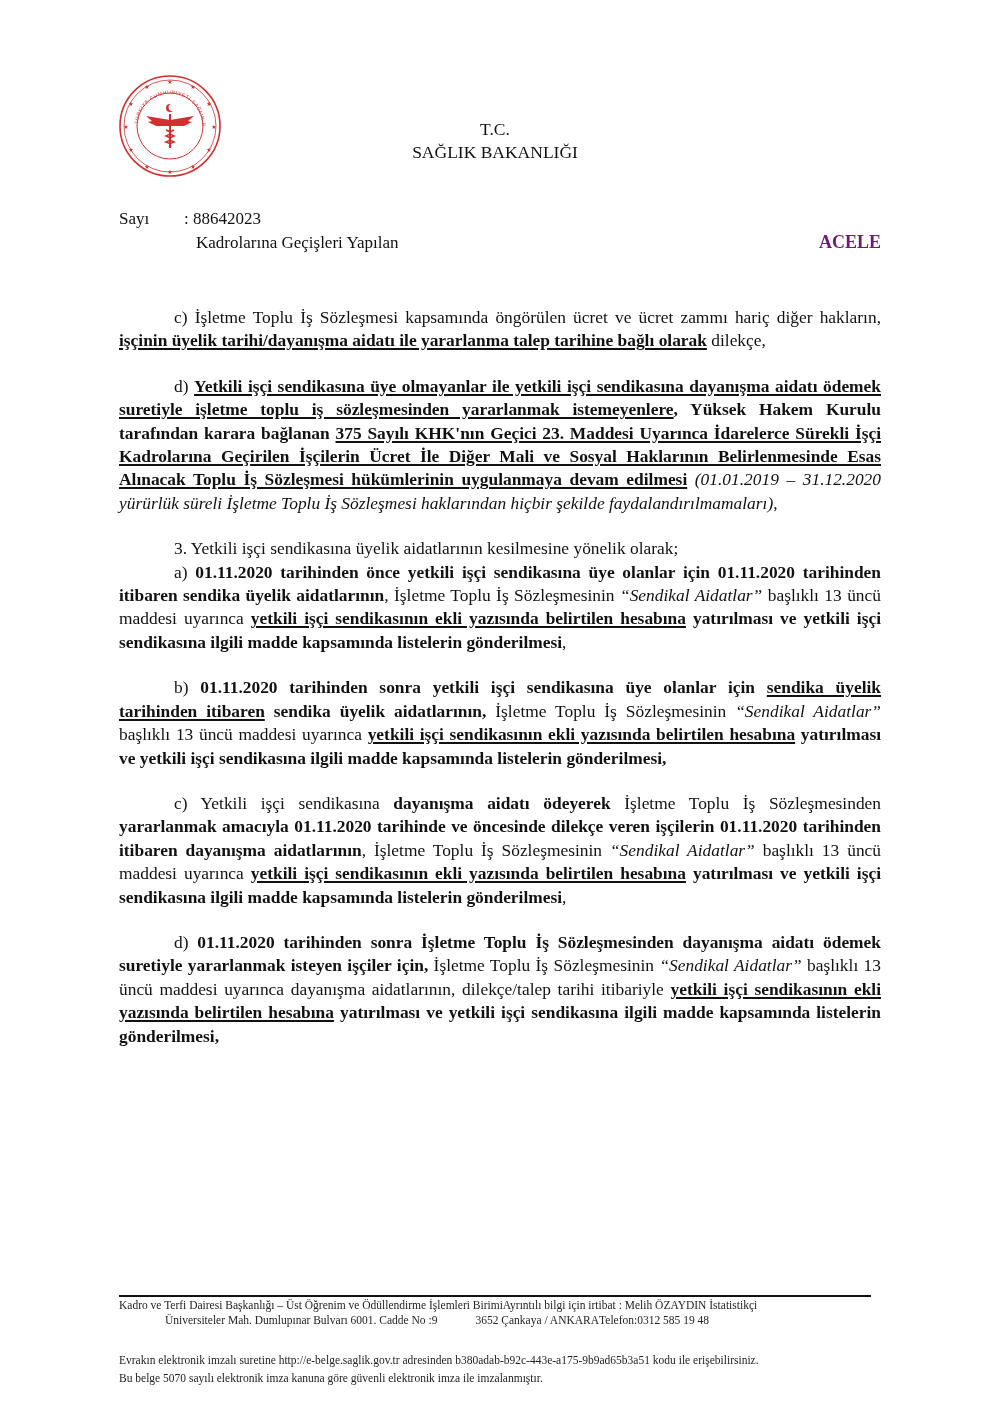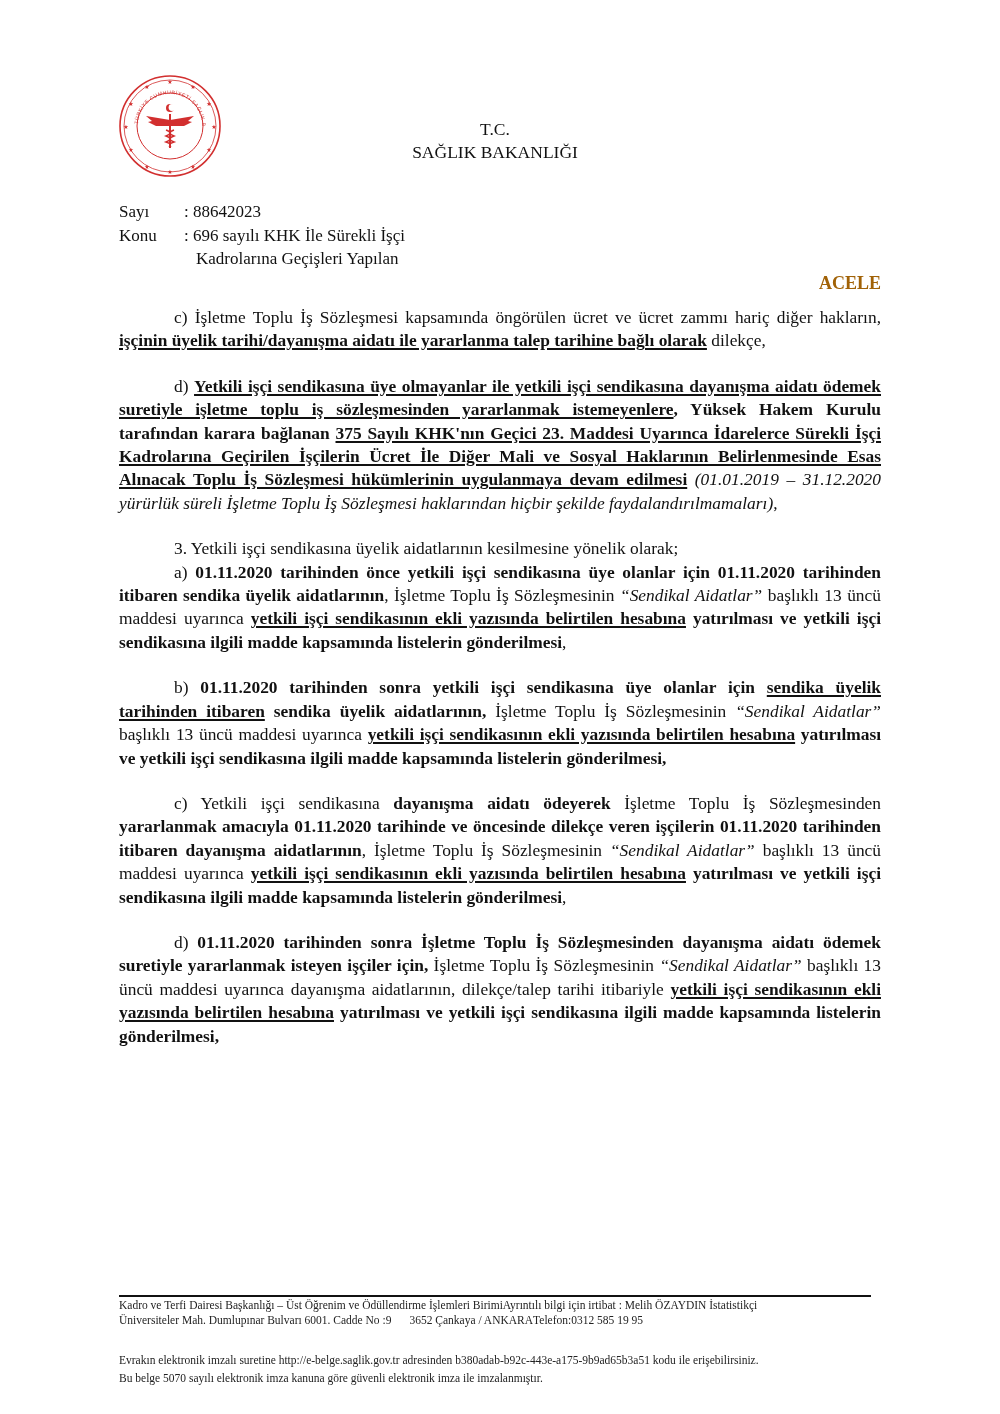--- a/index.html
+++ b/index.html
@@ -2,25 +2,25 @@
 <html><head>
 <meta charset="utf-8">
 <style>
   html, body { margin:0; padding:0; background:#ffffff; }
   body { width:1000px; height:1414px; position:relative; overflow:hidden;
          font-family:"Liberation Serif", "DejaVu Serif", serif; color:#111; }
   .page { position:absolute; left:0; top:0; width:1000px; height:1414px; }
   .logo { position:absolute; left:116px; top:74px; width:108px; height:104px; }
   .header { position:absolute; left:300px; top:96px; width:390px; text-align:center;
             font-size:17.5px; line-height:23px;margin-top:22px; }
-  .meta { position:absolute; left:119px; top:200px; width:762px; font-size:17px; line-height:23.5px; }
+  .meta { position:absolute; left:119px; top:207px; width:762px; font-size:17px; line-height:23.5px; }
   .meta .row { display:flex; }
   .meta .lbl { width:52px; }
   .meta .indent { padding-left:77px; }
-  .acele { position:absolute; right:0; top:23.5px; color:#a16207; font-weight:bold; font-size:18px;margin-top:48px; }
+  .acele { position:absolute; right:0; top:23.5px; color:#701a75; font-weight:bold; font-size:18px; }
   .body { position:absolute; left:119px; top:306px; width:762px; font-size:17.4px; line-height:23.4px; text-align:justify; }
   .body p { margin:0 0 22px 0; text-indent:55px; }
   .body p.tight { margin-bottom:0; }
   .u { text-decoration:underline; text-decoration-thickness:2px; text-underline-offset:2px; }
   b { font-weight:bold; }
   i { font-style:italic; }
   .footer-line { position:absolute; left:119px; top:1295px; width:752px; height:2px; background:#111; }
   .footer { position:absolute; left:119px; top:1298px; width:762px; font-size:11.5px; line-height:15px; color:#222; }
   .footer .r { display:flex; }
   .esign { position:absolute; left:119px; top:1351px; width:800px; font-size:11.5px; line-height:18px; color:#222; }
@@ -69,24 +69,20 @@
   <div class="header">
     <div>T.C.</div>
     <div>SAĞLIK BAKANLIĞI</div>
   </div>
 
   <div class="meta">
     <div class="row">
       <span class="lbl">Sayı</span>
       <span style="padding-left:13px">: 88642023</span>
     </div>
-    <div class="row">
-      <span class="lbl">Konu</span>
-      <span style="padding-left:13px">: 696 sayılı KHK İle Sürekli İşçi</span>
-    </div>
     <div class="indent">Kadrolarına Geçişleri Yapılan</div>
     <div class="acele">ACELE</div>
   </div>
 
   <div class="body">
 
     <p>
       <span>c)  İşletme Toplu İş Sözleşmesi kapsamında öngörülen ücret ve ücret zammı hariç diğer hakların, </span><b class="u">işçinin üyelik tarihi/dayanışma aidatı ile yararlanma talep tarihine bağlı olarak</b><span> dilekçe,</span>
     </p>
 
@@ -115,25 +111,25 @@
     </p>
   </div>
 
   <div class="footer-line"></div>
   <div class="footer">
     <div class="r">
       <span>Kadro ve Terfi Dairesi Başkanlığı  – Üst Öğrenim ve Ödüllendirme İşlemleri Birimi</span>
       <span>Ayrıntılı bilgi için irtibat : Melih ÖZAYDIN İstatistikçi</span>
     </div>
     <div class="r">
-      <span style="display:flex; gap:18px;">
+      <span style="display:flex; gap:38px;margin-left:46px;">
         <span>Üniversiteler Mah. Dumlupınar Bulvarı 6001. Cadde No :9</span>
         <span>3652 Çankaya / ANKARA</span>
       </span>
-      <span>Telefon:0312 585 19 95</span>
+      <span>Telefon:0312 585 19 48</span>
     </div>
   </div>
 
   <div class="esign">
     <div>Evrakın elektronik imzalı suretine http://e-belge.saglik.gov.tr adresinden b380adab-b92c-443e-a175-9b9ad65b3a51 kodu ile erişebilirsiniz.</div>
     <div>Bu belge 5070 sayılı elektronik imza kanuna göre güvenli elektronik imza ile imzalanmıştır.</div>
   </div>
 </div>
 
 </body></html>

